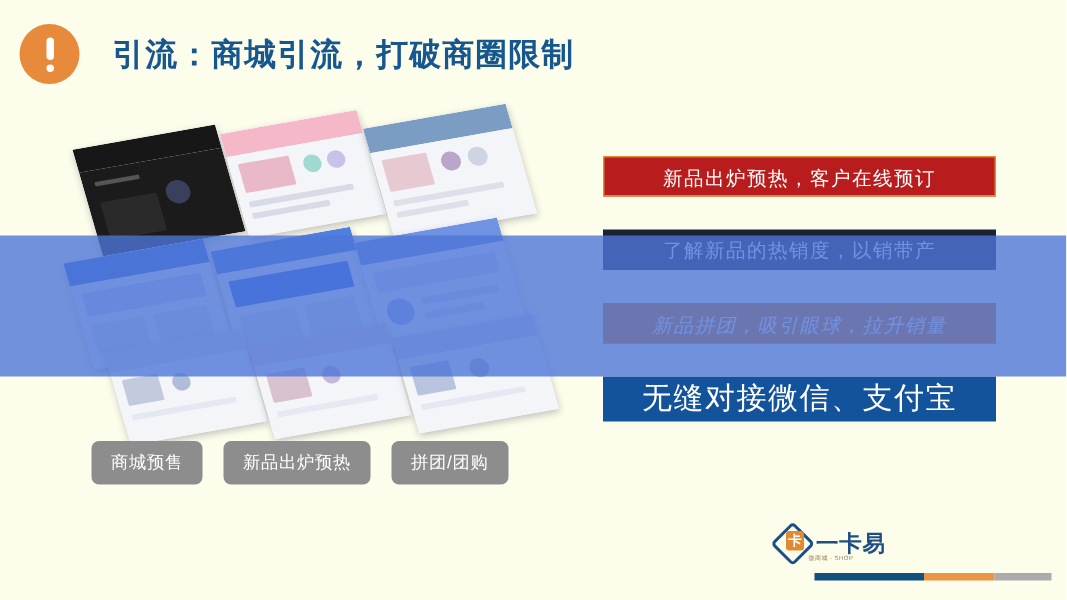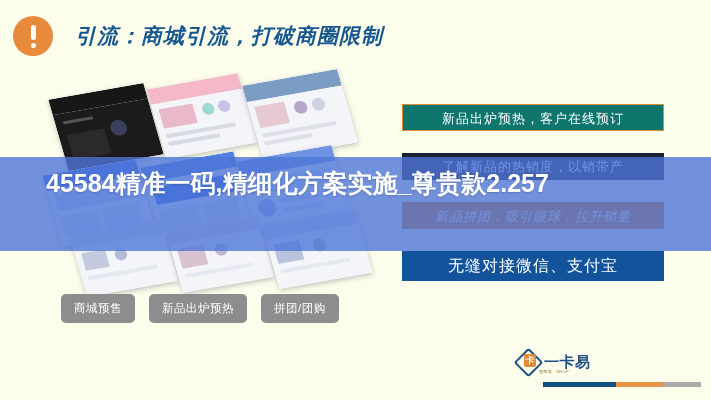--- a/index.html
+++ b/index.html
@@ -22,21 +22,20 @@
   
   .header {
     position: absolute;
     left: 0; top: 0;
     width: 711px;
     height: 72px;
     display: flex;
     align-items: center;
     padding-left: 13px;
     box-sizing: border-box;
-    font-style: italic;
   }
   .alert-icon {
     width: 40px;
     height: 40px;
     border-radius: 50%;
     background: #e78a3c;
     position: relative;
     flex: 0 0 auto;
   }
   .alert-icon::before {
@@ -132,34 +131,34 @@
     line-height: 27px;
     text-align: center;
     font-size: 13px;
     color: #ffffff;
     letter-spacing: 1px;
     box-sizing: border-box;
     white-space: nowrap;
     margin-bottom: 22px;
   }
   .callout.navy {
-    background: #0f766e;
+    background: #b91c1c;
     border: 1px solid #e08a33;
   }
   .callout.orange {
     background: #e07a16;
     border: 1px solid #e07a16;
     font-style: italic;
   }
   .callout.plain-navy {
     background: #13539c;
     border: none;
     height: 30px;
     line-height: 30px;
-    font-size: 16px;
+    font-size: 20px;
     text-align: center;
   }
   .callout.faded {
     background: #0f172a;
     border: none;
     opacity: 0.95;
   }
 
   
   .overlay-band {
@@ -367,21 +366,20 @@
     <div class="callout plain-navy">无缝对接微信、支付宝</div>
   </div>
 
   <div class="pills">
     <div class="pill">商城预售</div>
     <div class="pill">新品出炉预热</div>
     <div class="pill">拼团/团购</div>
   </div>
 
   <div class="overlay-band"></div>
-  <div class="overlay-text">45584精准一码,精细化方案实施_尊贵款2.257</div>
 
   <div class="footer-logo">
     <div class="logo-mark">
       <div class="diamond"></div>
       <div class="inner">卡</div>
     </div>
     <div class="logo-name">一卡易</div>
     <div class="logo-sub">微商城 · SHOP</div>
   </div>
   <div class="footer-bar">

